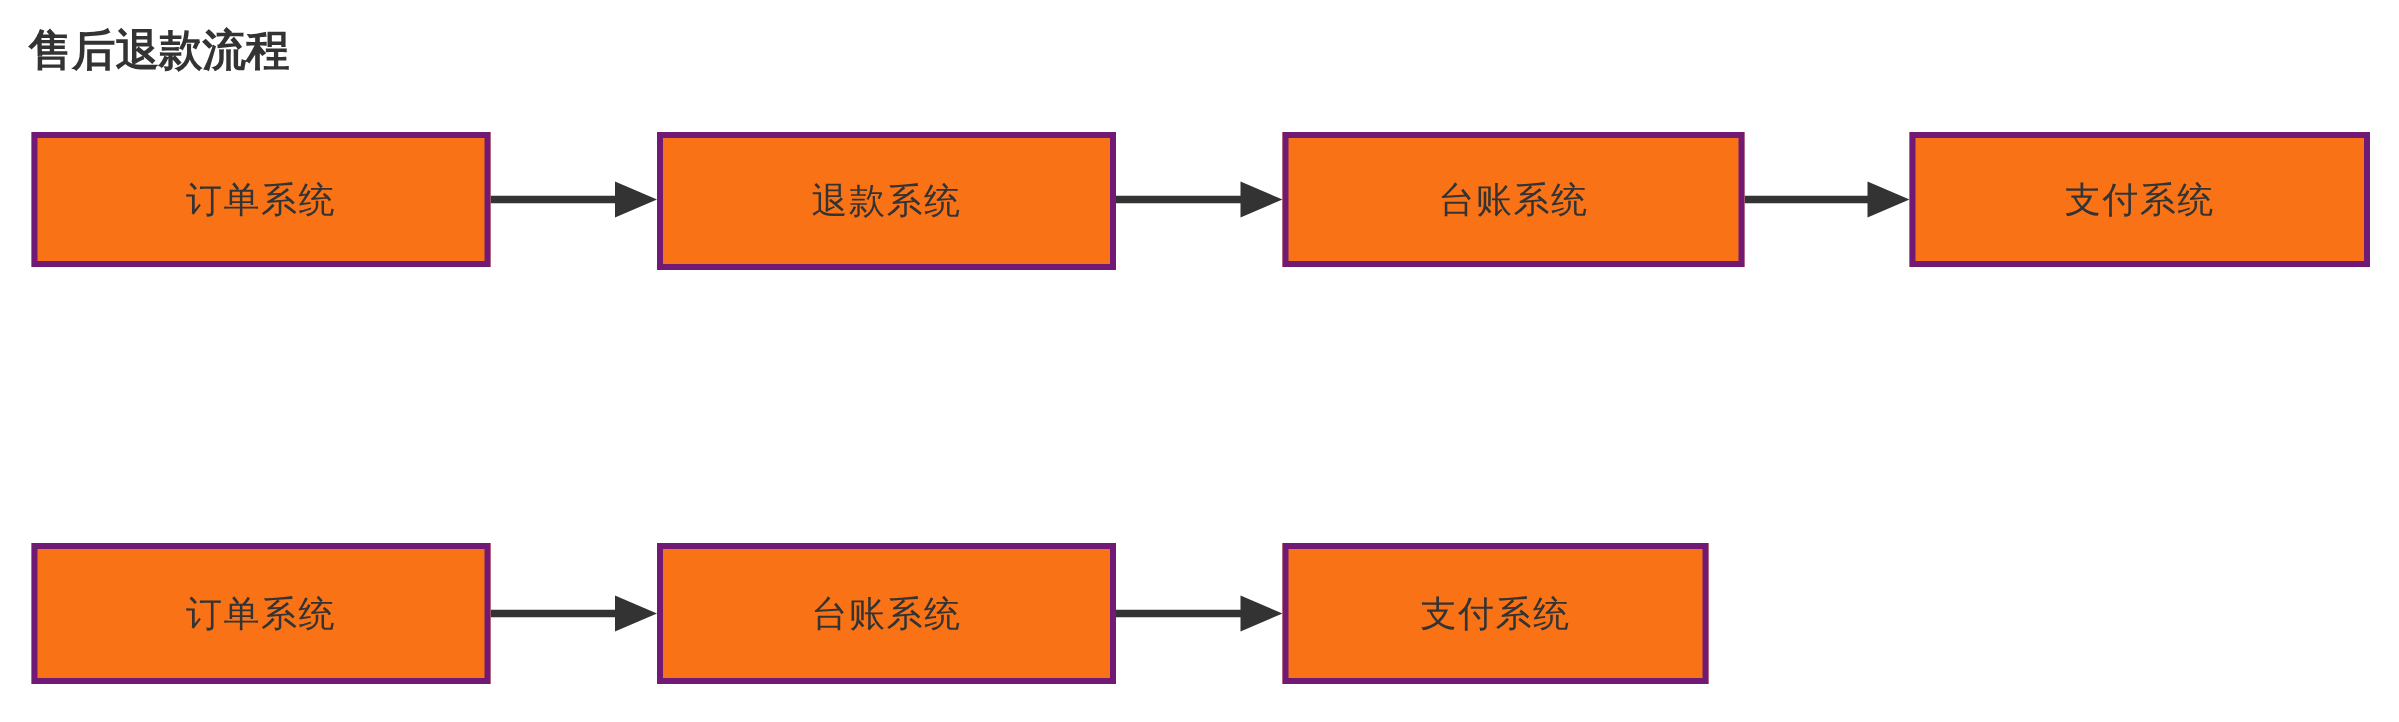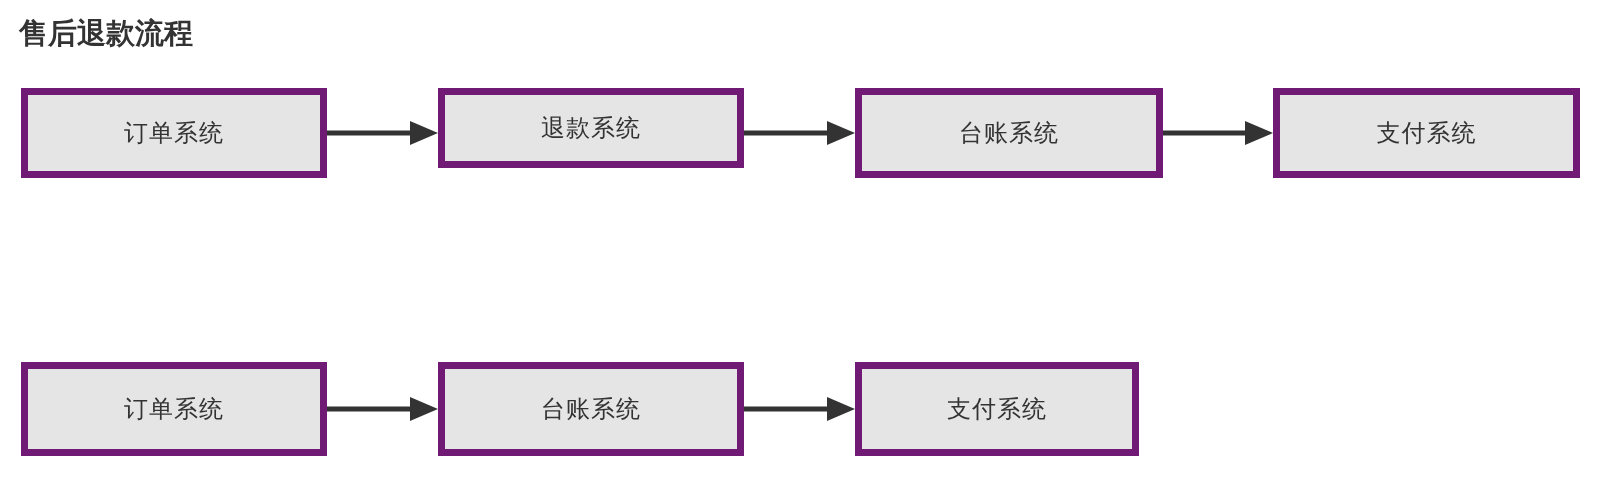--- a/index.html
+++ b/index.html
@@ -35,22 +35,22 @@
   .flow-row {
     position: absolute;
     left: 0;
   }
   #flow-row-1 { top: 88px; height: 90px; width: 1599px; }
   #flow-row-2 { top: 362px; height: 94px; width: 1599px; }
 
   .node-box {
     position: absolute;
     box-sizing: border-box;
-    border: 7px solid #701a75;
-    background: #e5e5e5;
+    border: 4px solid #701a75;
+    background: #f97316;
     display: flex;
     align-items: center;
     justify-content: center;
   }
   .node-label {
     font-size: 24px;
     font-weight: normal;
     color: #333333;
     white-space: nowrap;
     letter-spacing: 1px;
@@ -76,21 +76,21 @@
       <span class="node-label">订单系统</span>
     </div>
 
     <div class="connector" style="left:327px; top:25px; width:111px;">
       <svg width="111" height="40" viewBox="0 0 111 40">
         <line x1="0" y1="20" x2="86" y2="20" stroke="#333333" stroke-width="5"></line>
         <polygon points="83,8 111,20 83,32" fill="#333333"></polygon>
       </svg>
     </div>
 
-    <div class="node-box" style="left:438px; top:0px; width:306px; height:80px;">
+    <div class="node-box" style="left:438px; top:0px; width:306px; height:92px;">
       <span class="node-label">退款系统</span>
     </div>
 
     <div class="connector" style="left:744px; top:25px; width:111px;">
       <svg width="111" height="40" viewBox="0 0 111 40">
         <line x1="0" y1="20" x2="86" y2="20" stroke="#333333" stroke-width="5"></line>
         <polygon points="83,8 111,20 83,32" fill="#333333"></polygon>
       </svg>
     </div>
 

